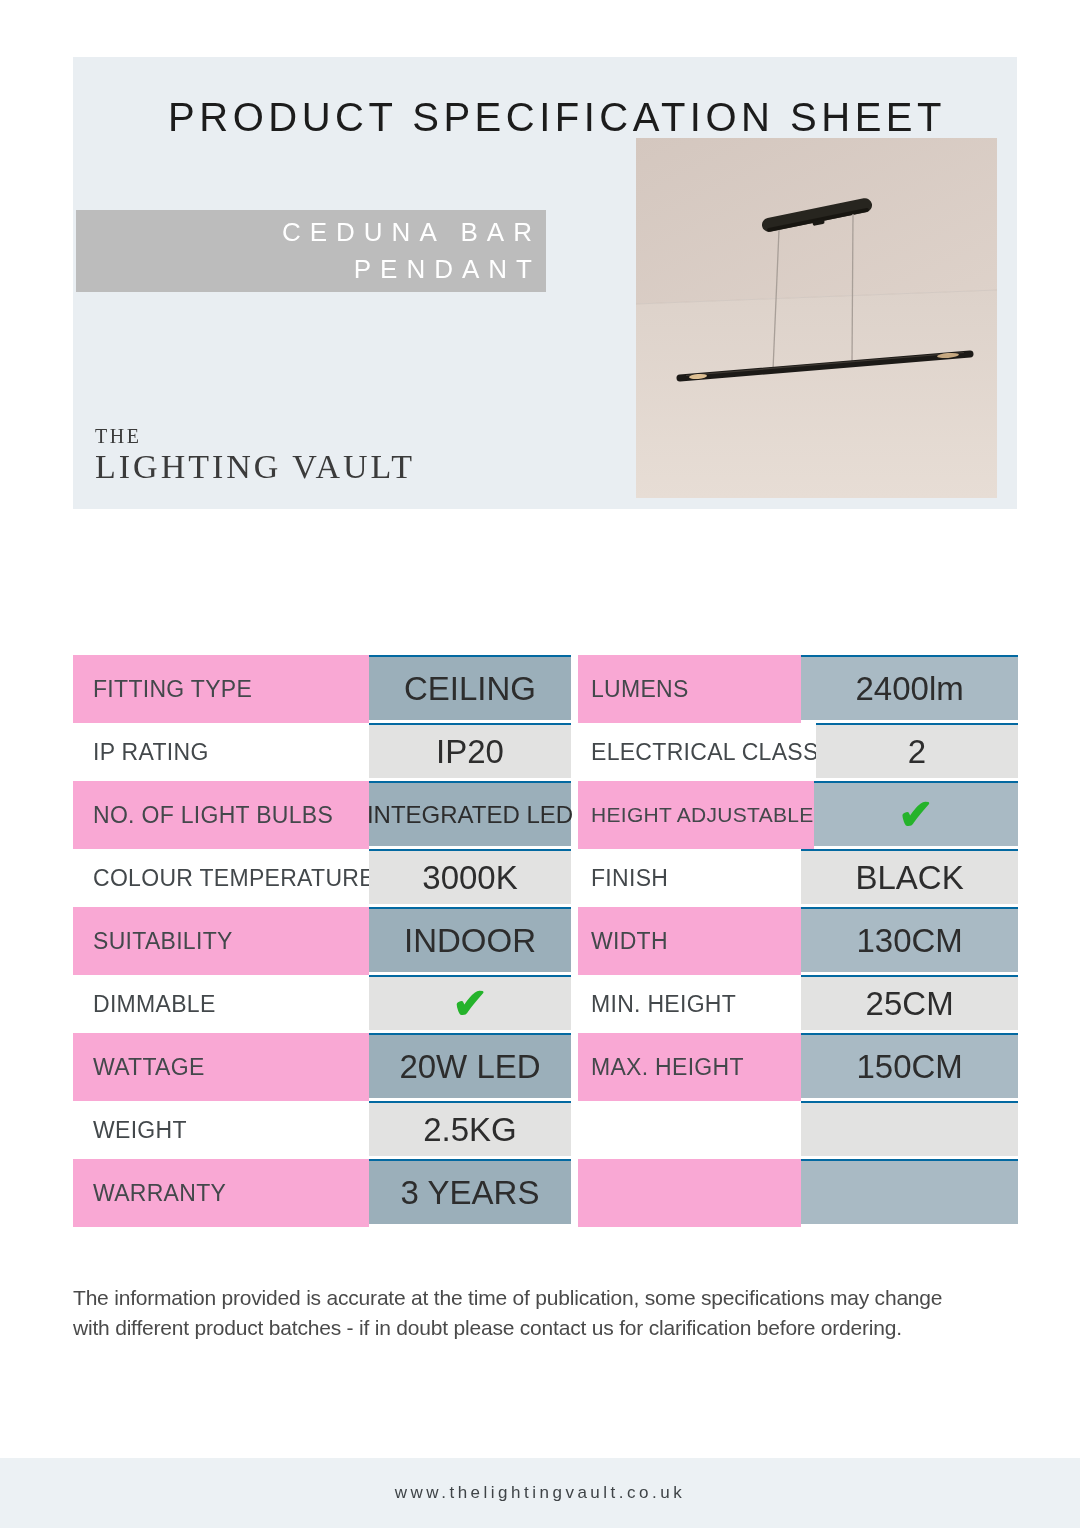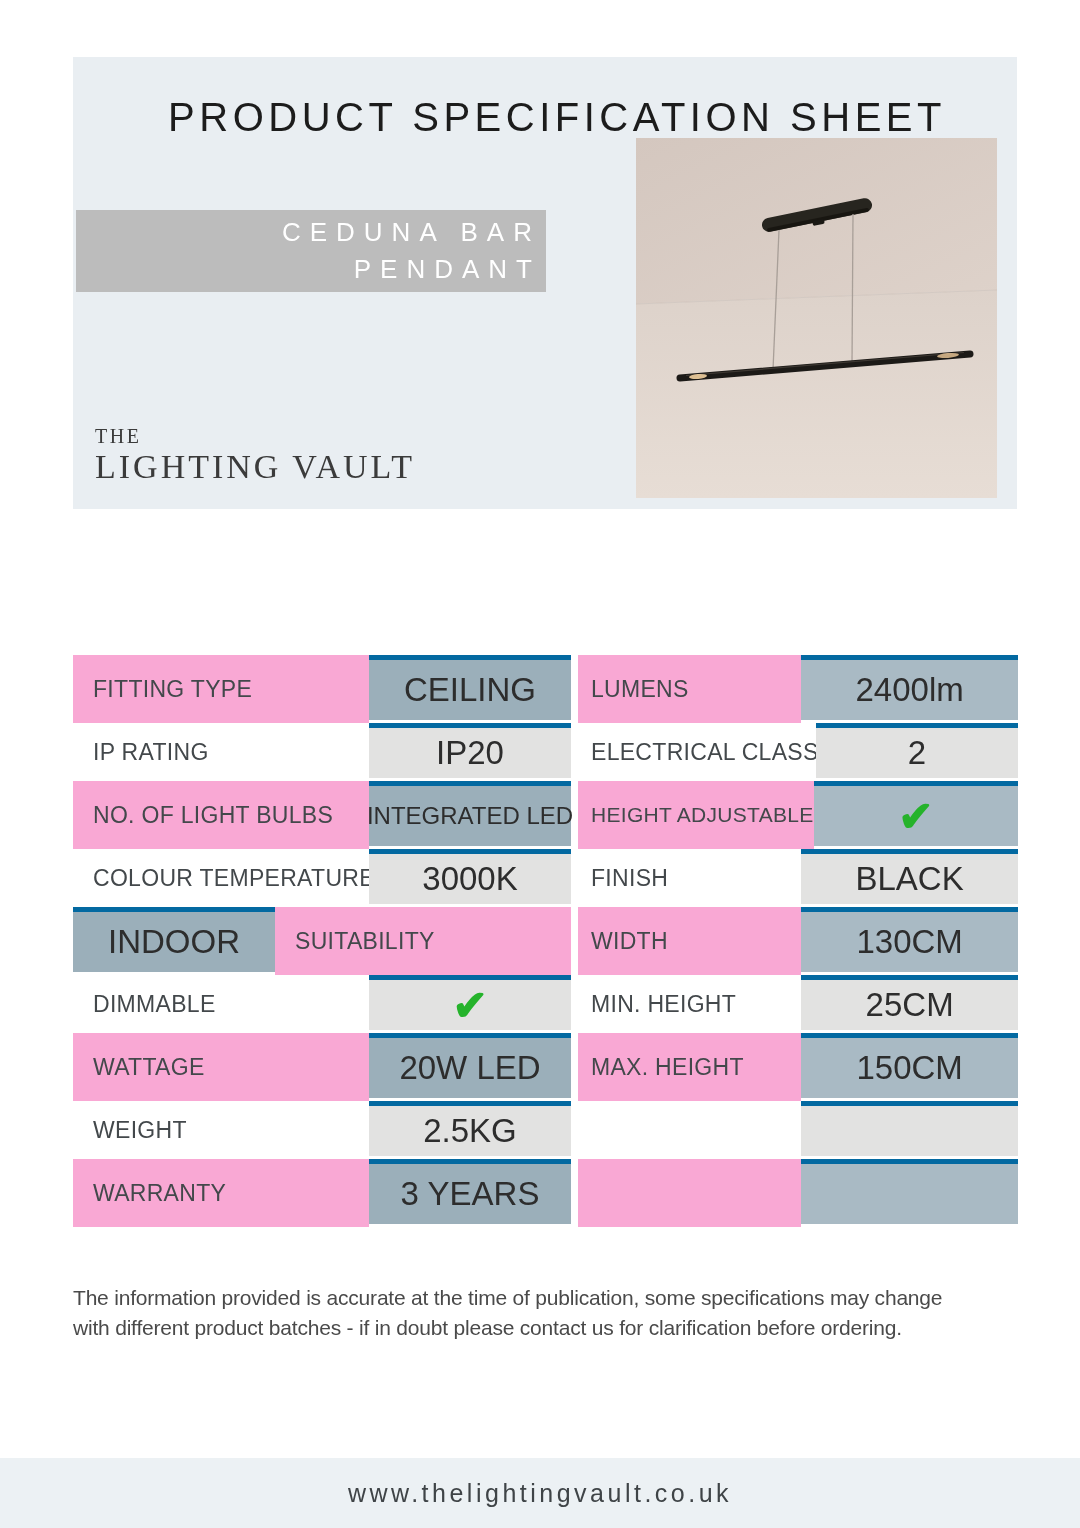--- a/index.html
+++ b/index.html
@@ -61,21 +61,21 @@
   .cell.label{
     font-size:23px;color:#43484b;letter-spacing:.3px;white-space:nowrap;
   }
   .spec-table.left  .cell.label{width:296px;padding-left:20px;}
   .spec-table.left  .cell.value{width:202px;}
   .spec-table.right .cell.label{width:238px;padding-left:13px;}
   .spec-table.right .cell.value{width:232px;}
   .cell.value{
     justify-content:center;text-align:right;
     font-size:33px;color:#2d2d2d;
-    border-top:5px solid #0369a1;border-bottom:3px solid #ffffff;
+    border-top:2px solid #0369a1;border-bottom:3px solid #ffffff;
     white-space:nowrap;
   }
   
   .spec-row.blue  .cell.label{background:#f9a8d4;}
   .spec-row.white .cell.label{background:#ffffff;}
   .spec-table.left  .spec-row.blue  .cell.value{background:#9bafba;}
   .spec-table.right .spec-row.blue  .cell.value{background:#a9bac4;}
   .spec-row.white .cell.value{background:#e2e2e1;}
   
   .cell.value.small{font-size:24px;}
@@ -86,21 +86,21 @@
     position:absolute;left:73px;top:1283px;width:930px;
     font-size:21px;line-height:30px;color:#4a4a4a;letter-spacing:-.2px;
   }
   
   .footer-bar{
     position:absolute;left:0;top:1458px;width:1080px;height:70px;
     background:#ecf1f4;
     display:flex;align-items:center;justify-content:center;
   }
   .footer-url{
-    font-size:25px;color:#3f4447;letter-spacing:3.5px;font-weight:400;
+    font-size:17px;color:#3f4447;letter-spacing:3.5px;font-weight:400;
   }
 </style>
 </head>
 <body>
 
 <div class="page">
 
   <div class="top-panel">
 
     <div class="sheet-title">PRODUCT SPECIFICATION SHEET</div>
@@ -165,22 +165,22 @@
         </div>
       <div class="spec-row tall blue">
           <div class="cell label">NO. OF LIGHT BULBS</div>
           <div class="cell value small">INTEGRATED LED</div>
         </div>
       <div class="spec-row short white">
           <div class="cell label">COLOUR TEMPERATURE</div>
           <div class="cell value">3000K</div>
         </div>
       <div class="spec-row tall blue">
+          <div class="cell label">SUITABILITY</div>
           <div class="cell value">INDOOR</div>
-          <div class="cell label">SUITABILITY</div>
         </div>
       <div class="spec-row short white">
           <div class="cell label">DIMMABLE</div>
           <div class="cell value check">✔</div>
         </div>
       <div class="spec-row tall blue">
           <div class="cell label">WATTAGE</div>
           <div class="cell value">20W LED</div>
         </div>
       <div class="spec-row short white">

